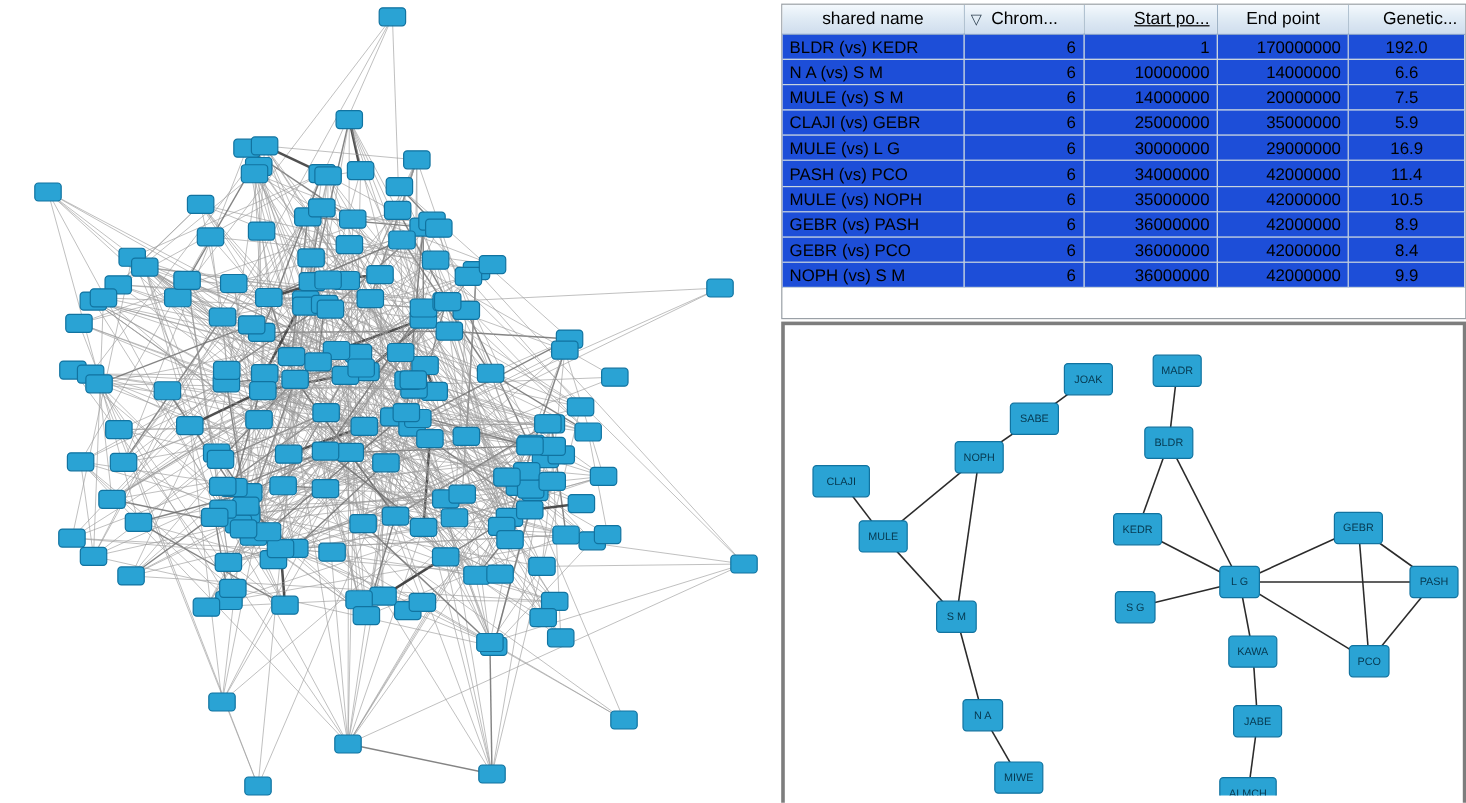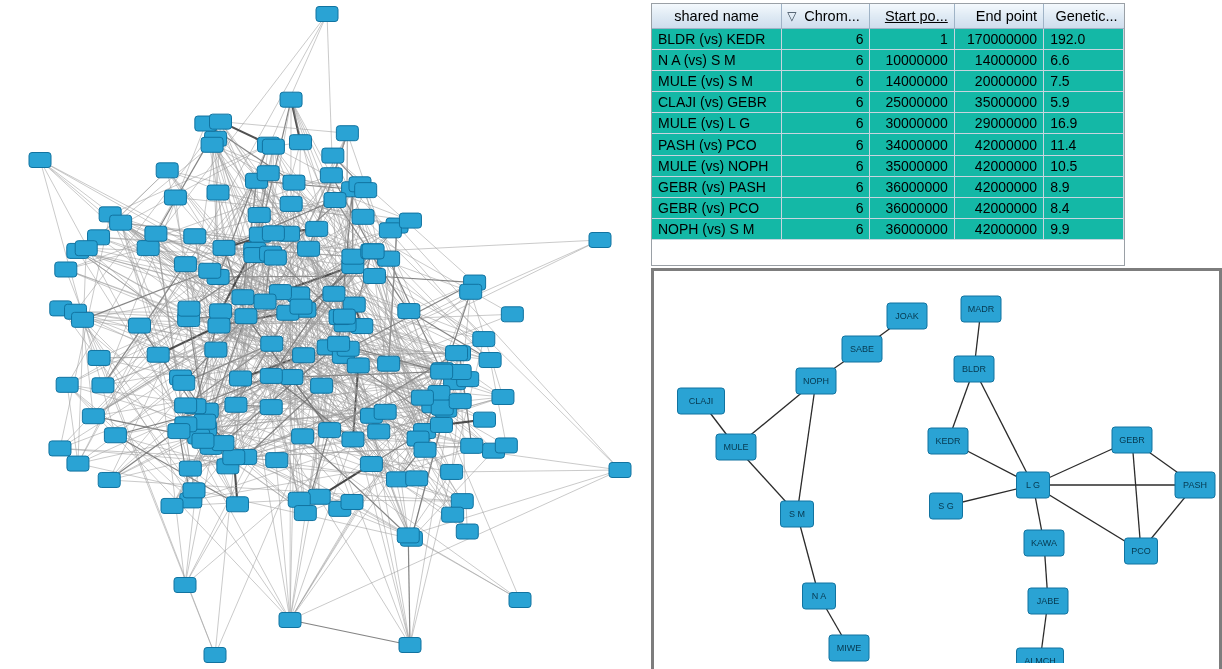--- a/index.html
+++ b/index.html
@@ -31,21 +31,21 @@
     position: absolute;
     left: 648px; top: 0;
     width: 574px; height: 669px;
     background: #ffffff;
   }
 
   
   #table-panel {
     position: absolute;
     left: 3px; top: 3px;
-    width: 474px; height: 263px;
+    width: 571px; height: 263px;
     background: #ffffff;
     border: 1px solid #9aa0a6;
     overflow: hidden;
   }
   table.data-table {
     border-collapse: collapse;
     width: 100%;
     font-size: 14px;
     color: #000000;
   }
@@ -56,41 +56,41 @@
     height: 24px;
     font-weight: normal;
     font-size: 14.5px;
     padding: 0 6px;
     white-space: nowrap;
     position: relative;
   }
   table.data-table th.th-name { text-align: center; width: 152px; }
   table.data-table th.th-chrom { text-align: left; width: 100px; padding-left: 22px;}
   table.data-table th.th-start { text-align: right; width: 112px; text-decoration: underline; }
-  table.data-table th.th-end { text-align: right; width: 110px; }
+  table.data-table th.th-end { text-align: center; width: 110px; }
   table.data-table th.th-gen { text-align: right; width: 97px; border-right: none; }
   .filter-glyph {
     position: absolute;
     left: 5px; top: 4px;
     font-size: 12px;
     color: #2b3d4d;
     line-height: 16px;
   }
   table.data-table td {
     border-right: 1px solid #c8d4de;
     border-bottom: 1px solid #c8d4de;
     height: 21.2px;
     padding: 0 6px;
     white-space: nowrap;
     font-size: 14px;
-    background: #14b8a6;
+    background: #1d4ed8;
   }
   td.c-name { text-align: left; }
   td.c-num  { text-align: right; }
-  td.c-gen  { text-align: left; border-right: none; }
+  td.c-gen  { text-align: center; border-right: none; }
 
   
   #small-network {
     position: absolute;
     left: 3px; top: 268px;
     width: 571px; height: 443px;
     background: #ffffff;
     border: 3px solid #7d7d7d;
     overflow: hidden;
   }

